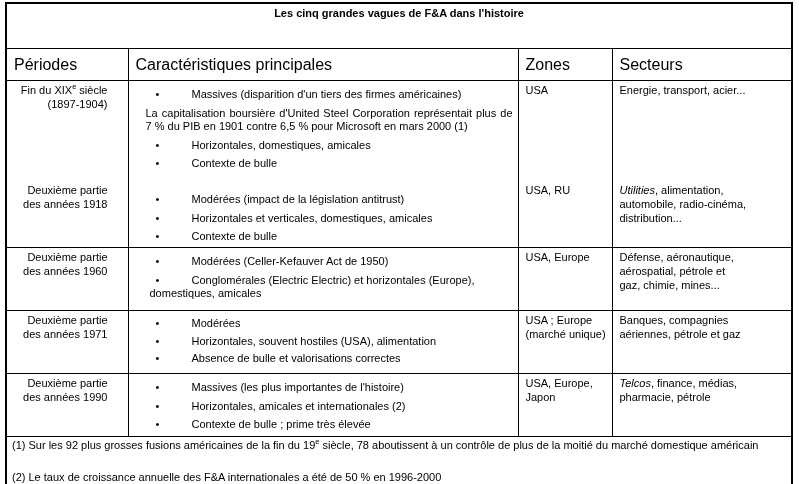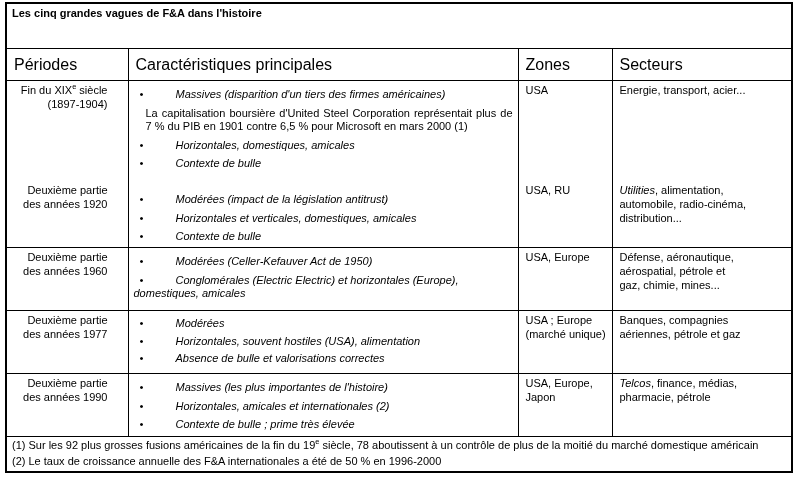--- a/index.html
+++ b/index.html
@@ -20,49 +20,50 @@
   }
   table.ma td{
     border:1px solid #000;
     vertical-align:top;
     padding:2px 5px;
     font-size:11px;
     line-height:14px;
   }
   td.title-cell{
     height:40px;
+    text-align:center;
     vertical-align:middle;
     font-weight:bold;
     font-size:13.5px;
   }
   tr.head td{
     height:27px;
     vertical-align:middle;
     font-size:16px;
     padding-left:7px;
   }
   tr.r1 td{height:162px;}
   tr.r2 td{height:58px;}
   tr.r3 td{height:58px;}
   tr.r4 td{height:58px;}
   .c-period{padding:2px 20px 2px 7px !important;text-align:right;}
   .c-zone{padding:2px 5px 2px 7px !important;}
   .c-sect{padding:2px 44px 2px 7px !important;}
   .sec1{min-height:100px;}
   
-  .item{margin:5px 0 0 0;line-height:13.5px;font-style:italic;}
+  .item{margin:5px 0 0 16px;line-height:13.5px;}
   .r3 .item{margin-top:4px;}
   .b{display:inline-block;width:36px;margin-left:6px;}
   .para{margin:5px 0 0 12px;line-height:13.5px;text-align:justify;}
   sup{font-size:7.5px;line-height:0;}
   td.foot{
     padding:2px 30px 3px 5px !important;
   }
   .fn{font-size:11px;line-height:13px;}
-  .fn + .fn{margin-top:3px;}
+  .fn + .fn{margin-top:19px;}
   .source{
     position:absolute;left:8px;top:464px;
     font-size:12.5px;
   }
 </style>
 </head>
 <body>
 
 <div class="page">
 
@@ -82,21 +83,21 @@
     <tr class="head">
       <td>Périodes</td>
       <td>Caractéristiques principales</td>
       <td>Zones</td>
       <td>Secteurs</td>
     </tr>
 
     <tr class="r1">
       <td class="c-period">
         <div class="sec1"><span>Fin du XIX</span><sup>e</sup><span> siècle (1897-1904)</span></div>
-        <div>Deuxième partie des années 1920</div>
+        <div>Deuxième partie des années 1918</div>
       </td>
       <td>
         <div class="sec1">
           <div class="item"><span class="b">•</span><span>Massives (disparition d'un tiers des firmes américaines)</span></div>
           <p class="para">La capitalisation boursière d'United Steel Corporation représentait plus de 7 % du PIB en 1901 contre 6,5 % pour Microsoft en mars 2000 (1)</p>
           <div class="item"><span class="b">•</span><span>Horizontales, domestiques, amicales</span></div>
           <div class="item"><span class="b">•</span><span>Contexte de bulle</span></div>
         </div>
         <div>
           <div class="item"><span class="b">•</span><span>Modérées (impact de la législation antitrust)</span></div>
@@ -118,21 +119,21 @@
       <td class="c-period">Deuxième partie des années 1960</td>
       <td>
         <div class="item"><span class="b">•</span><span>Modérées (Celler-Kefauver Act de 1950)</span></div>
         <div class="item"><span class="b">•</span><span>Conglomérales (Electric Electric) et horizontales (Europe), domestiques, amicales</span></div>
       </td>
       <td class="c-zone">USA, Europe</td>
       <td class="c-sect">Défense, aéronautique, aérospatial, pétrole et gaz, chimie, mines...</td>
     </tr>
 
     <tr class="r3">
-      <td class="c-period">Deuxième partie des années 1977</td>
+      <td class="c-period">Deuxième partie des années 1971</td>
       <td>
         <div class="item"><span class="b">•</span><span>Modérées</span></div>
         <div class="item"><span class="b">•</span><span>Horizontales, souvent hostiles (USA), alimentation</span></div>
         <div class="item"><span class="b">•</span><span>Absence de bulle et valorisations correctes</span></div>
       </td>
       <td class="c-zone">USA ; Europe (marché unique)</td>
       <td class="c-sect">Banques, compagnies aériennes, pétrole et gaz</td>
     </tr>
 
     <tr class="r4">

